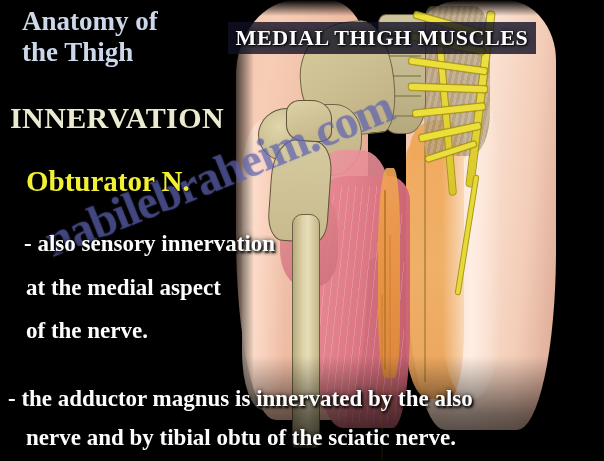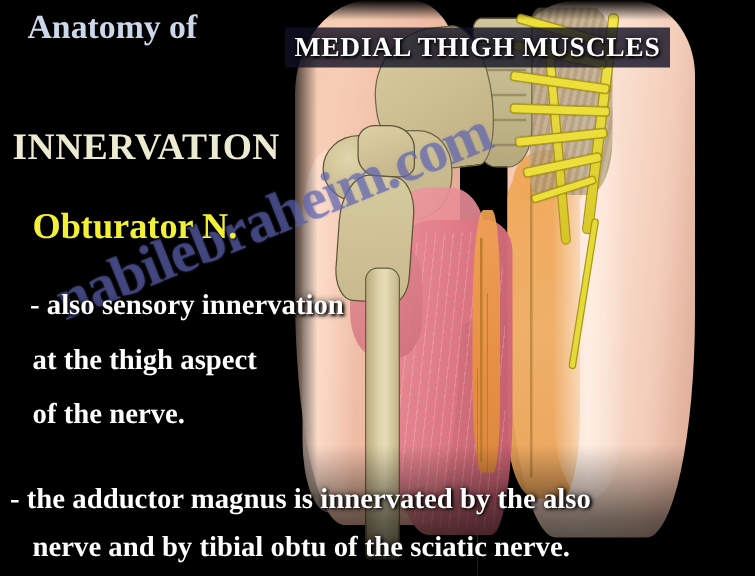--- a/index.html
+++ b/index.html
@@ -279,24 +279,25 @@
   </div>
 
   <div id="watermark">nabilebraheim.com</div>
 
   <div id="banner">
     <span>MEDIAL THIGH MUSCLES</span>
   </div>
 
   <div class="txt" id="title">
     <div>Anatomy of</div>
+    <div>the Thigh</div>
   </div>
 
   <div class="txt" id="obturator">Obturator N.</div>
   <div class="txt" id="innervation">INNERVATION</div>
 
   <div class="txt body-line" id="l1">- also sensory innervation</div>
-  <div class="txt body-line" id="l2">at the thigh aspect</div>
+  <div class="txt body-line" id="l2">at the medial aspect</div>
   <div class="txt body-line" id="l3">of the nerve.</div>
   <div class="txt body-line" id="l4">- the adductor magnus is innervated by the also</div>
   <div class="txt body-line" id="l5">nerve and by tibial obtu of the sciatic nerve.</div>
 
 </div>
 
 </body></html>

